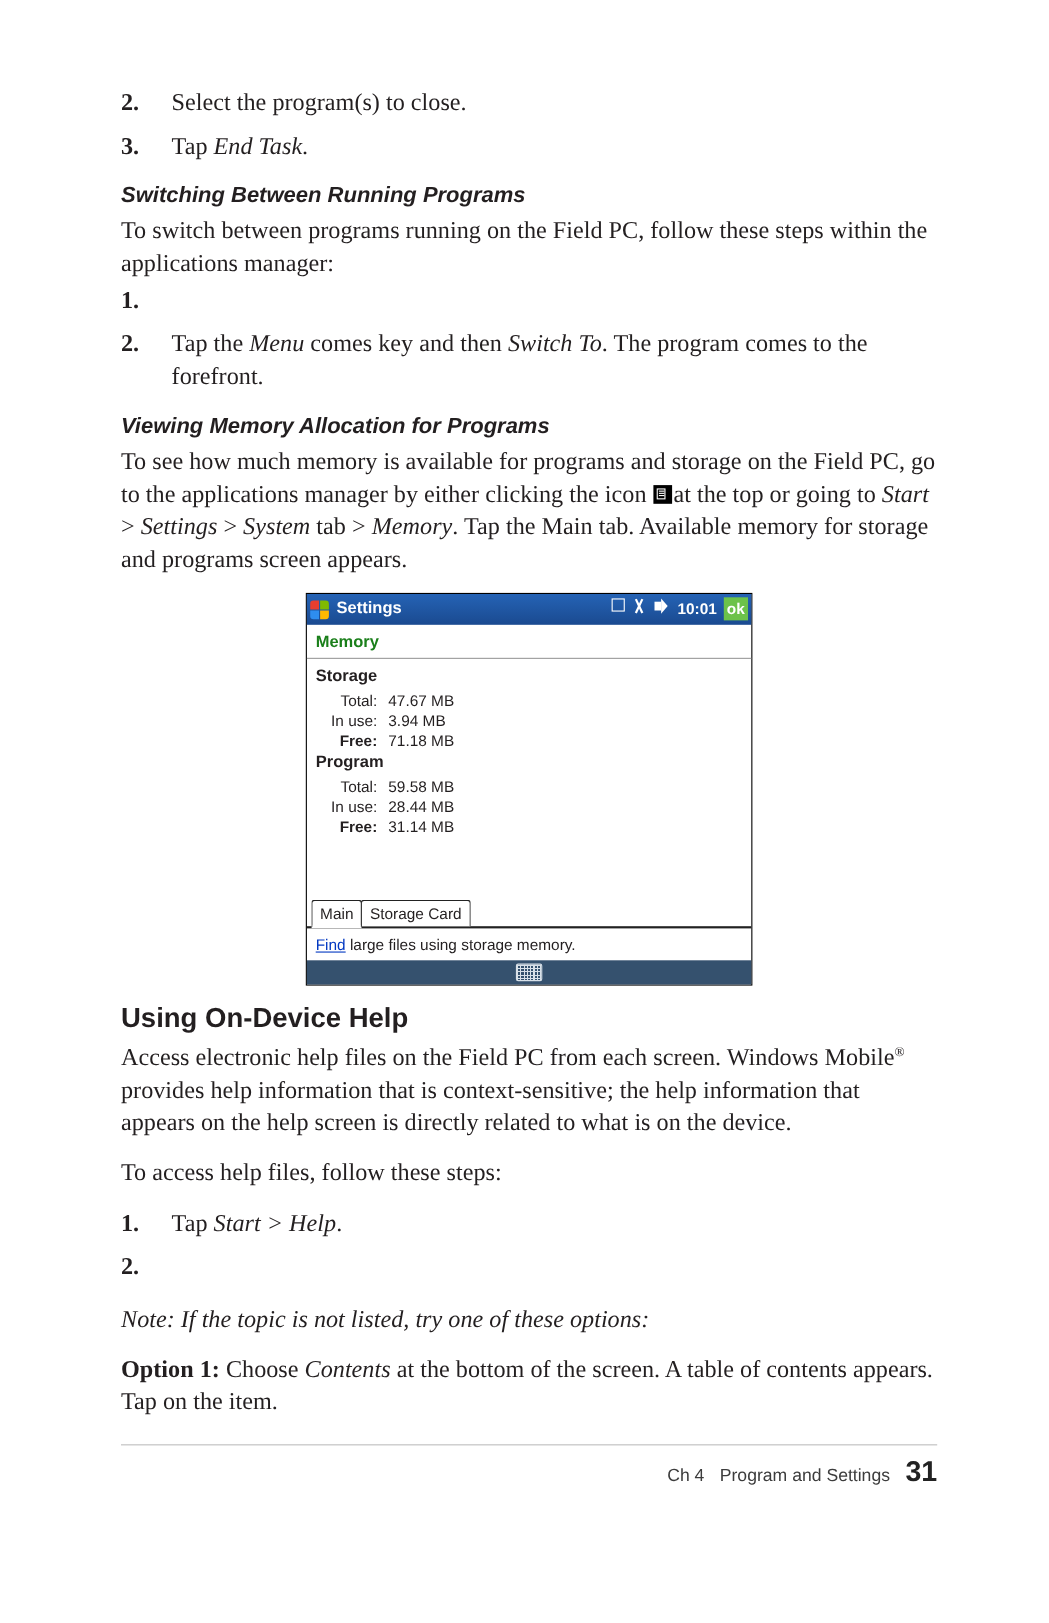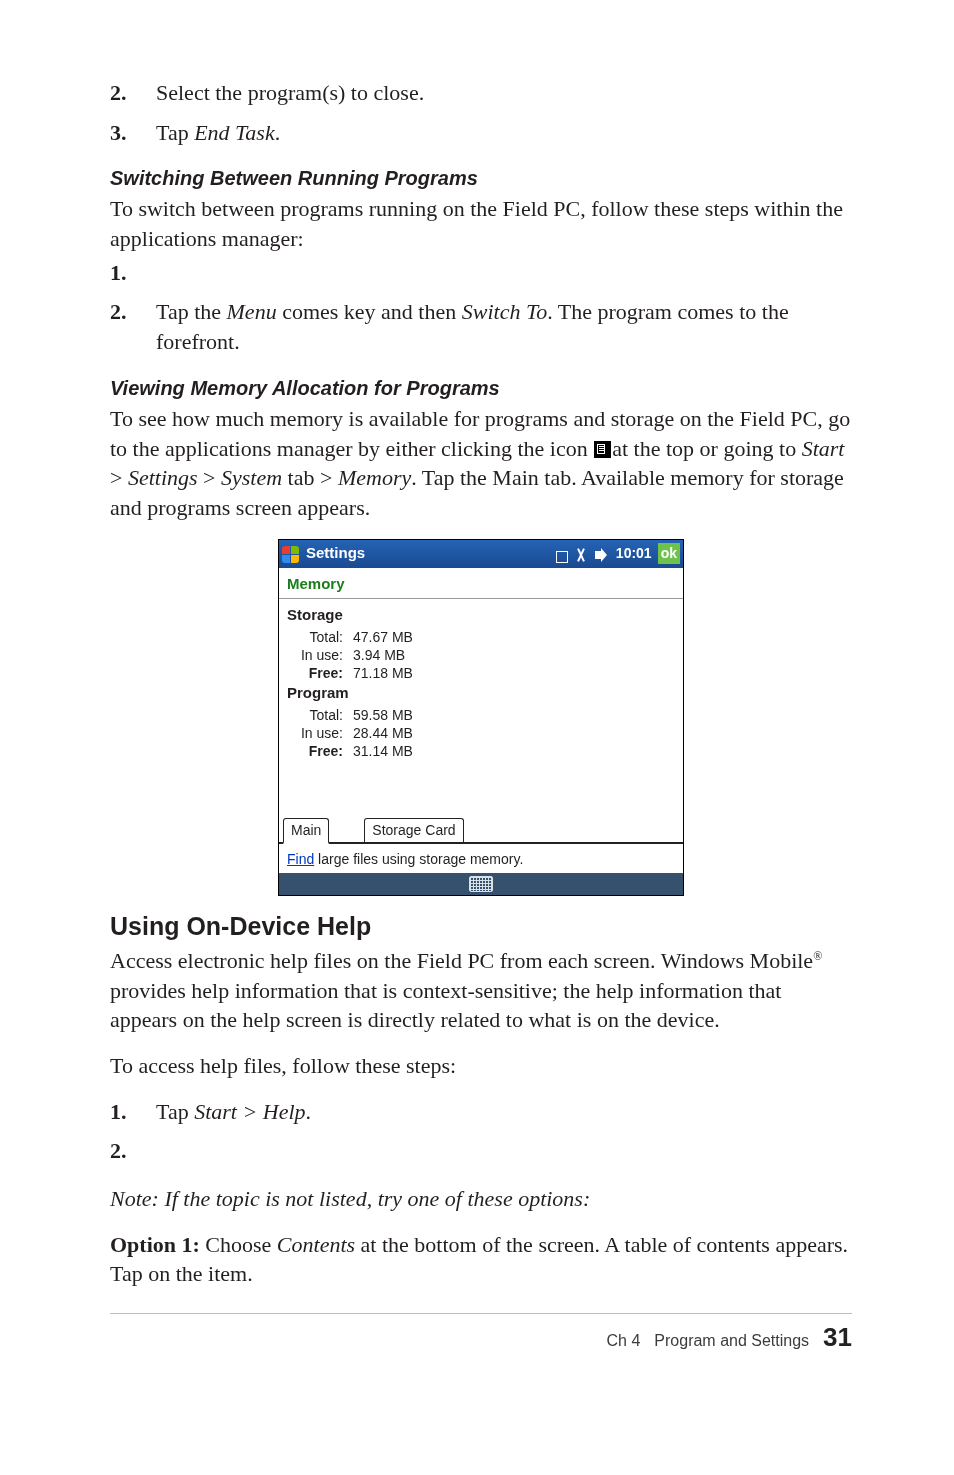--- a/index.html
+++ b/index.html
@@ -102,21 +102,21 @@
   .ss-logo span {
     position: absolute;
     width: 8px; height: 8px;
   }
   .ss-logo .r { background:#e93e2f; top:1px; left:0; border-top-left-radius:3px;}
   .ss-logo .g { background:#7fba00; top:1px; left:9px; border-top-right-radius:3px;}
   .ss-logo .b { background:#2e8def; top:10px; left:0; border-bottom-left-radius:3px;}
   .ss-logo .y { background:#ffb900; top:10px; left:9px; border-bottom-right-radius:3px;}
   .ss-title { font-weight: bold; font-size:15px;}
   .ss-spacer { flex: 1; }
-  .ss-tray { display:flex; align-items:flex-end; gap:6px; font-weight:bold; font-size:14px;margin-left:36px;}
+  .ss-tray { display:flex; align-items:flex-start; gap:6px; font-weight:bold; font-size:14px;margin-left:36px;}
   .ss-tray-icon { width:15px; height:15px; display:inline-block; position:relative;}
   .tray-net { border:1px solid #fff; width:12px; height:12px; box-sizing:border-box;}
   .tray-x::before, .tray-x::after { content:""; position:absolute; background:#fff; width:2px; height:14px; top:0; left:6px;}
   .tray-x::before { transform: rotate(25deg);}
   .tray-x::after { transform: rotate(-25deg);}
   .tray-vol::before { content:""; position:absolute; left:0; top:3px; width:6px; height:8px; background:#fff;}
   .tray-vol::after { content:""; position:absolute; left:6px; top:0; width:0; height:0; border-top:7px solid transparent; border-bottom:7px solid transparent; border-right:6px solid #fff; transform:scaleX(-1);}
   .ss-ok {
     background:#6cc24a;
     color:#fff;
@@ -137,21 +137,20 @@
   .ss-col { width: 50%; }
   .ss-col-title { font-weight:bold; margin-bottom:3px; font-size:15px;}
   .ss-row { display:flex; font-size:14px; line-height:1.3;}
   .ss-key { width: 56px; text-align:right; padding-right:10px;}
   .ss-tabs {
     margin: 58px -8px 0 -8px;
     border-bottom: 2px solid #222;
     display:flex;
     align-items:flex-end;
     padding-left:4px;
-    gap:36px;
   }
   .ss-tab {
     border:1px solid #222;
     border-bottom:none;
     padding: 2px 7px;
     font-size:14px;
     background:#fff;
     margin-right:-1px;
     border-top-left-radius:3px;
     border-top-right-radius:3px;

